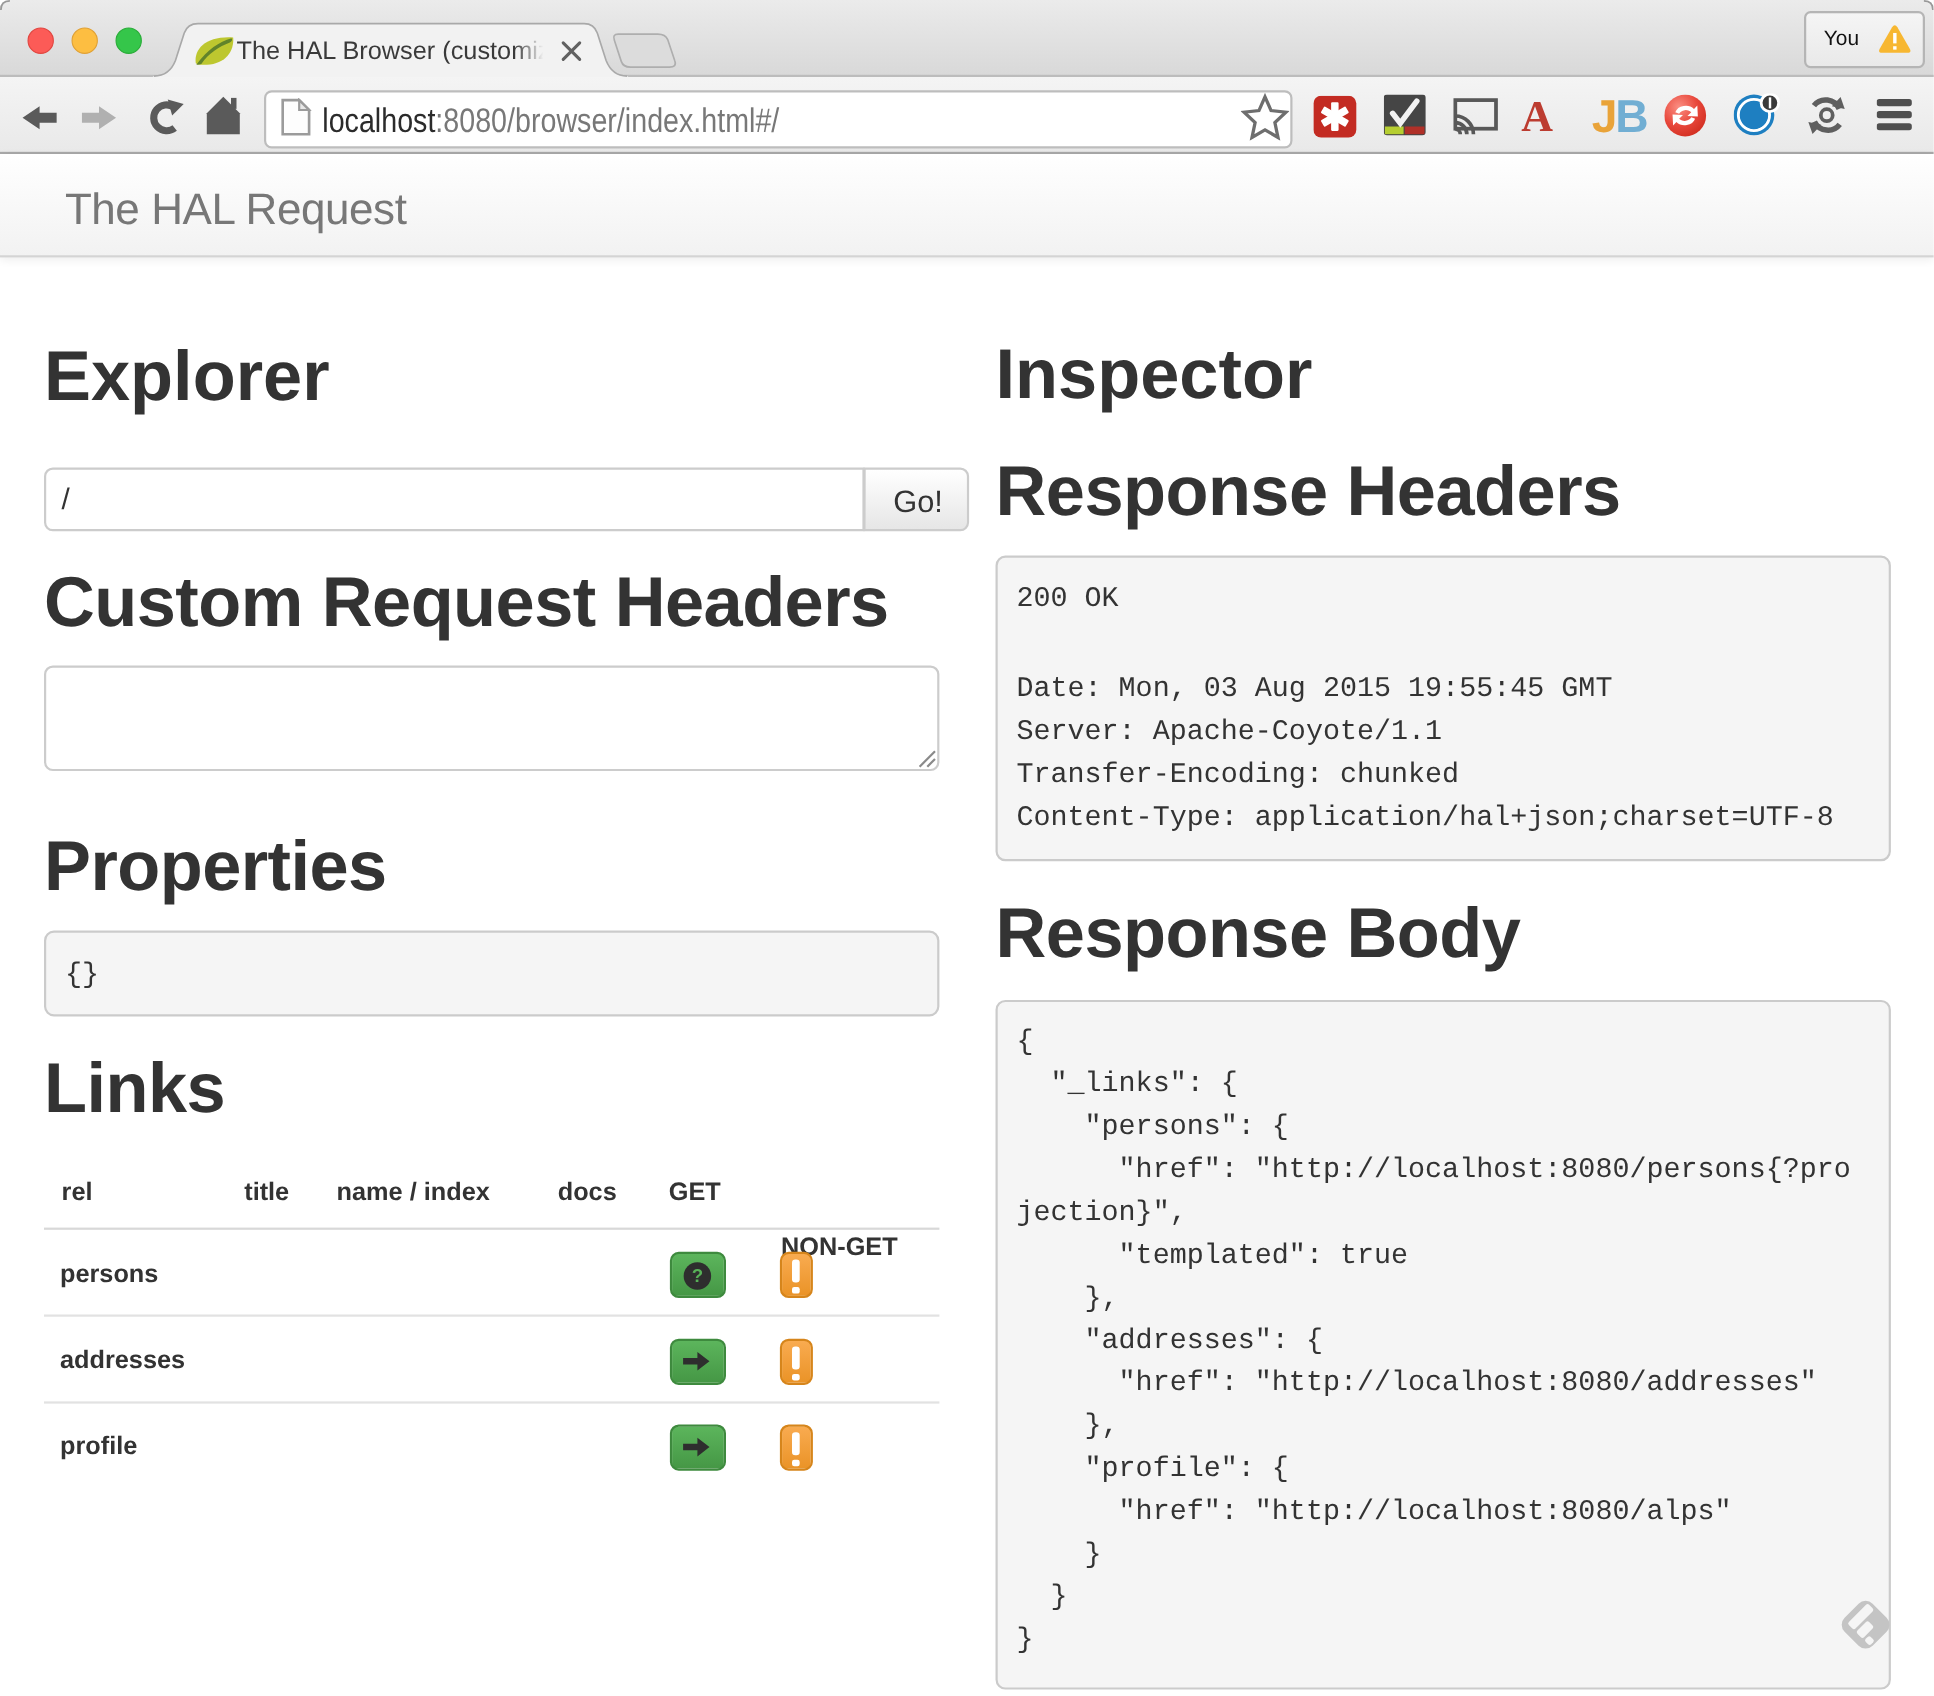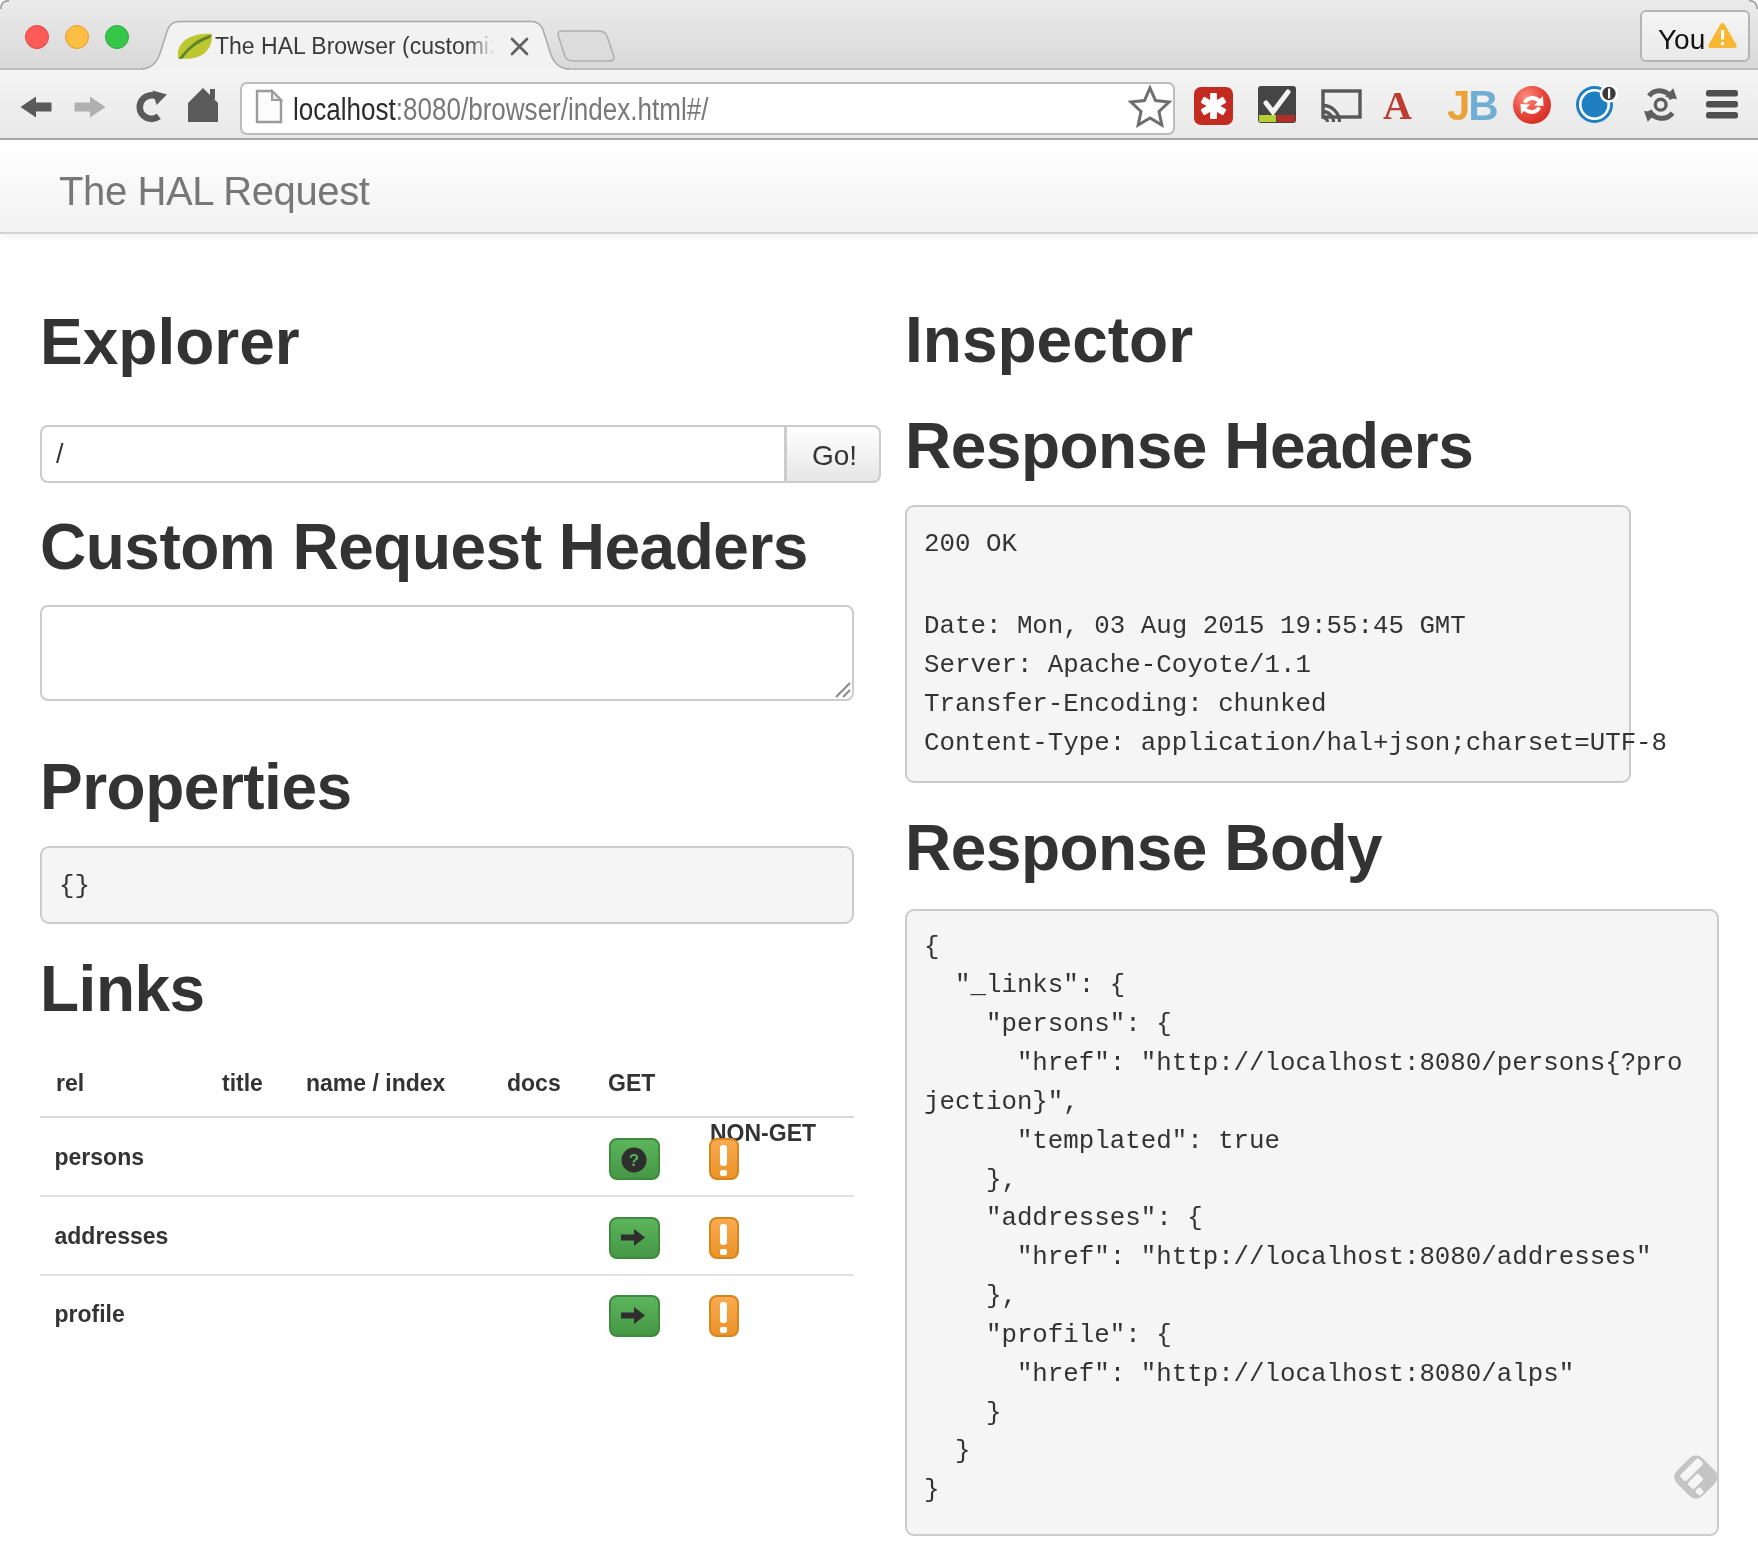--- a/index.html
+++ b/index.html
@@ -48,21 +48,21 @@
     <path d="M 2,26.5 C 0,13 12,1.5 36,3 C 37,15.5 29,27 12,27.8 C 6.5,28 3.5,27.8 2,26.5 Z" fill="#bdc72f"></path>
     <path d="M 2.5,27.8 C 13,14 23,7 34.5,3.8 C 35.5,5.2 35,6.6 33,7.6 C 23,11.5 14,17 7,27.2 C 5,28 3.5,28 2.5,27.8 Z" fill="#61832a"></path>
   </svg>
   <div class="abs" style="left:215px;top:34.5px;font-size:23px;line-height:1;color:#3a3a3a;width:292px;overflow:hidden;white-space:nowrap;">The HAL Browser (customiz</div>
   <div class="abs" style="left:468px;top:23px;width:40px;height:42px;background:linear-gradient(90deg,rgba(242,242,242,0),#f2f2f2 65%);"></div>
   <svg class="abs" width="26" height="26" style="left:507px;top:34px;">
     <path d="M 5,5 L 20,20 M 20,5 L 5,20" stroke="#616161" stroke-width="2.8" stroke-linecap="round"></path>
   </svg>
 
   <div class="abs" style="left:1640px;top:10px;width:110px;height:52px;border:2px solid #b5b5b5;border-radius:6px;background:linear-gradient(#f5f5f5,#e9e9e9);box-sizing:border-box;"></div>
-  <div class="abs" style="left:1658px;top:26px;font-size:28px;line-height:1;color:#111;">You</div>
+  <div class="abs" style="left:1658px;top:26px;font-size:19px;line-height:1;color:#111;">You</div>
   <svg class="abs" width="31" height="28" viewBox="0 0 36 32" style="left:1707px;top:22px;">
     <path d="M 15.2,3 Q 18,-1.5 20.8,3 L 34,26 Q 36,30 31,30 L 5,30 Q 0,30 2,26 Z" fill="#f7b731"></path>
     <rect x="16.3" y="9" width="3.6" height="11" fill="#fff"></rect>
     <rect x="16.3" y="23" width="3.6" height="3.6" fill="#fff"></rect>
   </svg>
 
   <div class="abs" id="toolbar"></div>
   <svg class="abs" width="260" height="68" style="left:0;top:70px;">
 
     <path d="M 20.5,37 L 36,26.5 L 36,32.5 L 51.5,32.5 L 51.5,41.5 L 36,41.5 L 36,47.5 Z" fill="#5a5a5a"></path>
@@ -196,21 +196,21 @@
   </svg>
   <div class="abs" style="left:719.5px;top:1145px;width:7px;height:21px;background:#fff;border-radius:3px;"></div>
   <div class="abs" style="left:719.5px;top:1170px;width:7px;height:6px;background:#fff;border-radius:2px;"></div>
   <div class="abs" style="left:719.5px;top:1223.5px;width:7px;height:21px;background:#fff;border-radius:3px;"></div>
   <div class="abs" style="left:719.5px;top:1248.5px;width:7px;height:6px;background:#fff;border-radius:2px;"></div>
   <div class="abs" style="left:719.5px;top:1302px;width:7px;height:21px;background:#fff;border-radius:3px;"></div>
   <div class="abs" style="left:719.5px;top:1327px;width:7px;height:6px;background:#fff;border-radius:2px;"></div>
 
   <div class="abs h h2" style="left:905px;top:413.8px;">Response Headers</div>
   <div class="abs h h1" style="left:905px;top:307.8px;">Inspector</div>
-  <pre class="abs box" style="left:905px;top:505px;width:726px;height:278px;padding-top:19px;">200 OK
+  <pre class="abs box" style="left:905px;top:505px;width:814px;height:278px;padding-top:19px;">200 OK
 <span style="display:block;height:43.3px"></span>Date: Mon, 03 Aug 2015 19:55:45 GMT
 Server: Apache-Coyote/1.1
 Transfer-Encoding: chunked
 Content-Type: application/hal+json;charset=UTF-8</pre>
   <div class="abs h h2" style="left:905px;top:815.8px;text-align:right;">Response Body</div>
   <pre class="abs box" style="left:905px;top:909px;width:814px;height:627px;padding-top:17.5px;">{
   "_links": {
     "persons": {
       "href": "http://localhost:8080/persons{?pro
 jection}",

